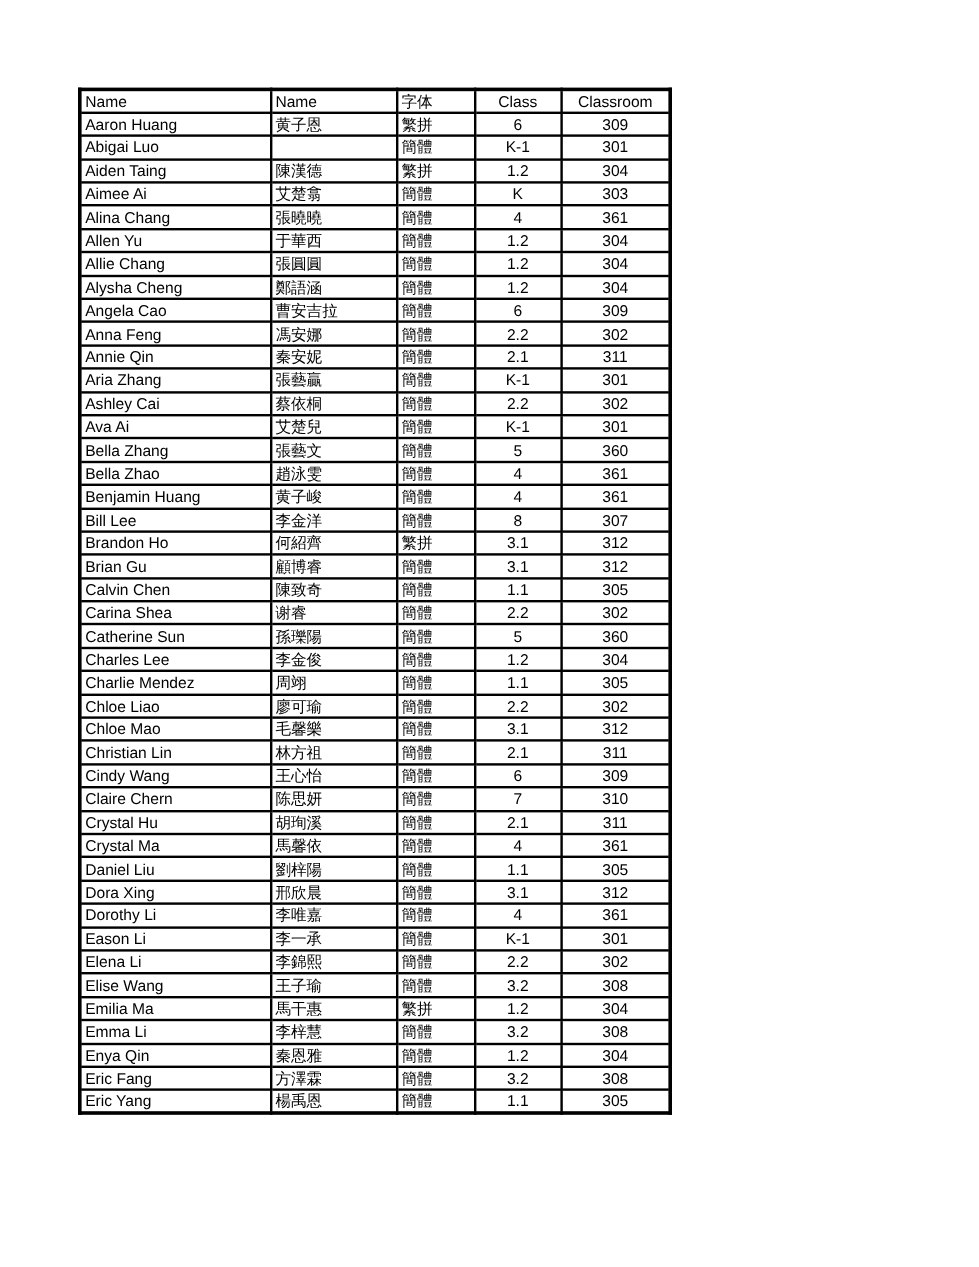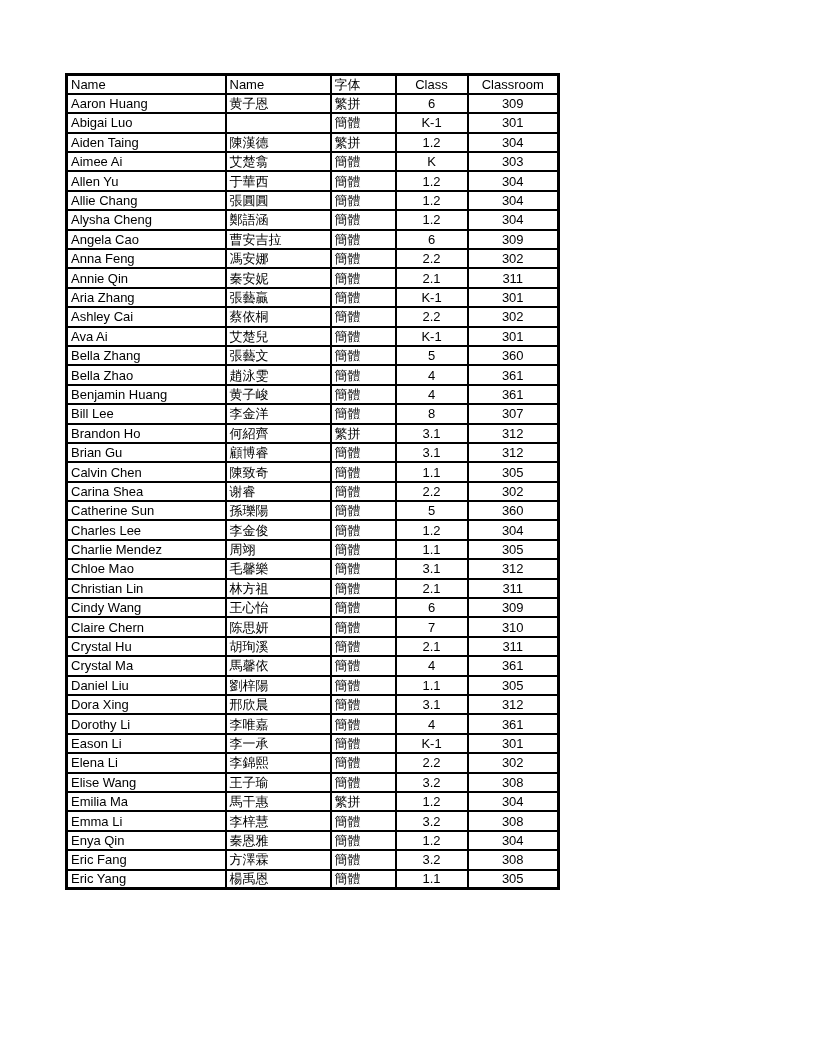--- a/index.html
+++ b/index.html
@@ -91,20 +91,27 @@
           <td class="ac">304</td>
         </tr>
         <tr>
           <td class="al">Aimee Ai</td>
           <td class="al zh">艾楚翕</td>
           <td class="al zh">簡體</td>
           <td class="ac">K</td>
           <td class="ac">303</td>
         </tr>
         <tr>
+          <td class="al">Alina Chang</td>
+          <td class="al zh">張曉曉</td>
+          <td class="al zh">簡體</td>
+          <td class="ac">4</td>
+          <td class="ac">361</td>
+        </tr>
+        <tr>
           <td class="al">Allen Yu</td>
           <td class="al zh">于華西</td>
           <td class="al zh">簡體</td>
           <td class="ac">1.2</td>
           <td class="ac">304</td>
         </tr>
         <tr>
           <td class="al">Allie Chang</td>
           <td class="al zh">張圓圓</td>
           <td class="al zh">簡體</td>
@@ -231,20 +238,27 @@
           <td class="ac">304</td>
         </tr>
         <tr>
           <td class="al">Charlie Mendez</td>
           <td class="al zh">周翊</td>
           <td class="al zh">簡體</td>
           <td class="ac">1.1</td>
           <td class="ac">305</td>
         </tr>
         <tr>
+          <td class="al">Chloe Liao</td>
+          <td class="al zh">廖可瑜</td>
+          <td class="al zh">簡體</td>
+          <td class="ac">2.2</td>
+          <td class="ac">302</td>
+        </tr>
+        <tr>
           <td class="al">Chloe Mao</td>
           <td class="al zh">毛馨樂</td>
           <td class="al zh">簡體</td>
           <td class="ac">3.1</td>
           <td class="ac">312</td>
         </tr>
         <tr>
           <td class="al">Christian Lin</td>
           <td class="al zh">林方祖</td>
           <td class="al zh">簡體</td>

